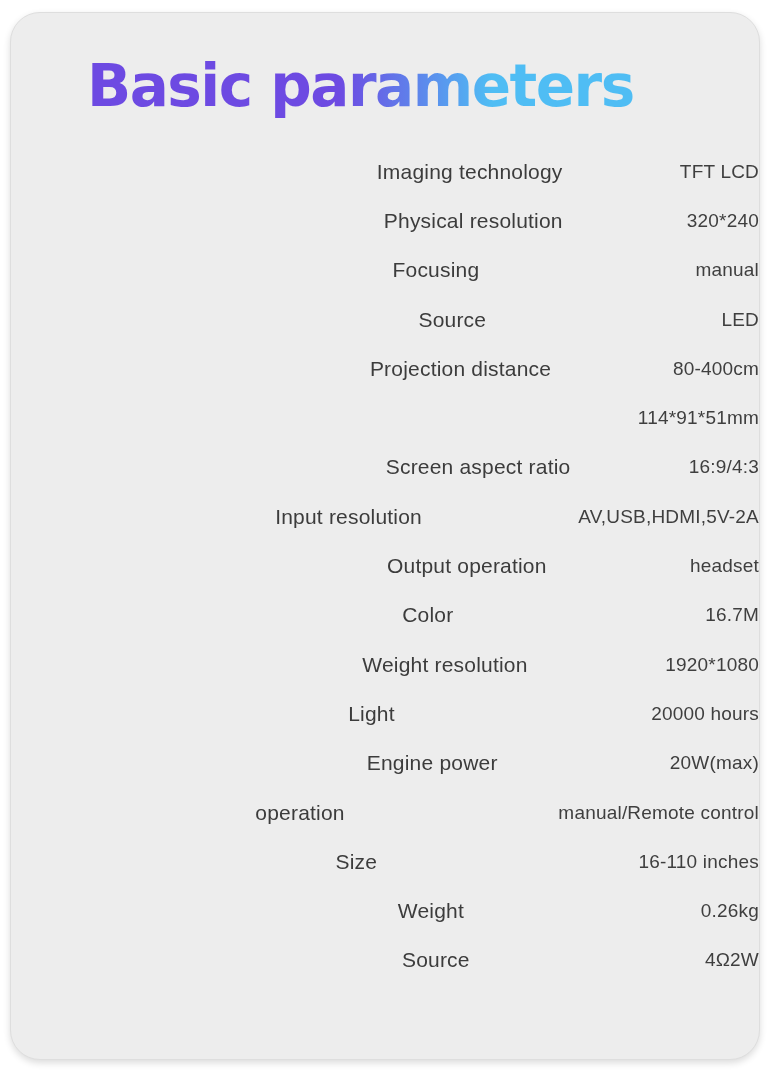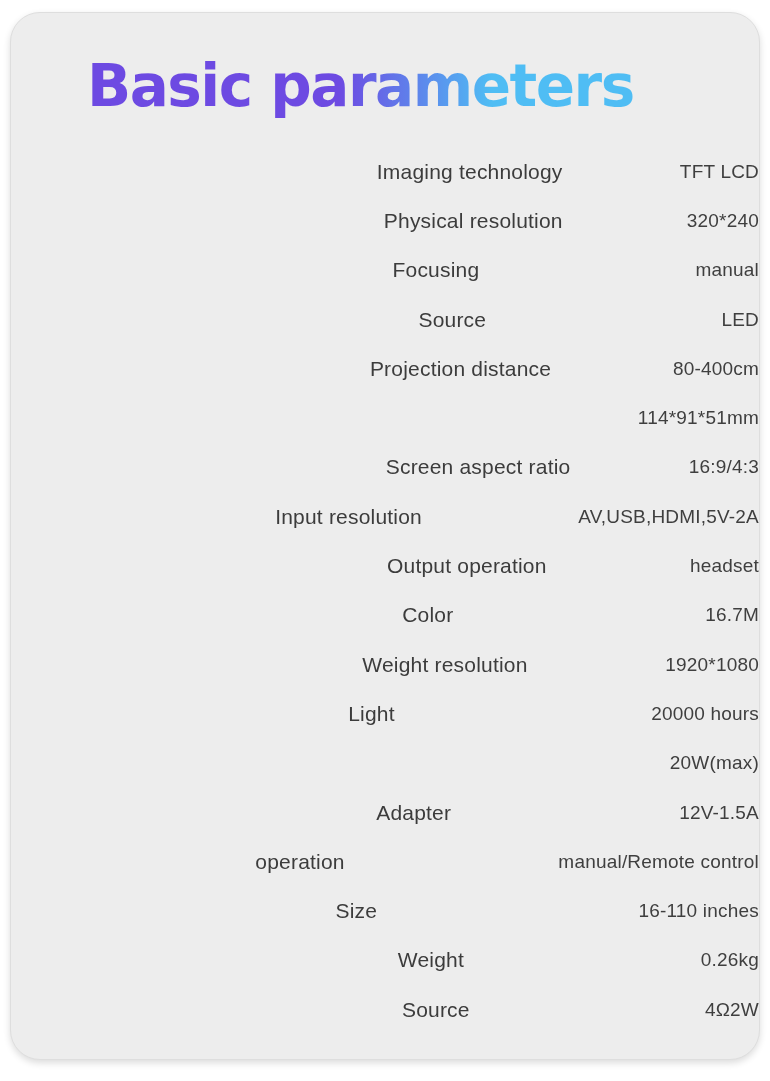--- a/index.html
+++ b/index.html
@@ -119,25 +119,22 @@
         </div>
         <div class="spec-row">
           <span class="spec-label">Weight resolution</span>
           <span class="spec-value">1920*1080</span>
         </div>
         <div class="spec-row">
           <span class="spec-label">Light</span>
           <span class="spec-value">20000 hours</span>
         </div>
         <div class="spec-row">
+          <span class="spec-label">Engine power</span>
           <span class="spec-value">20W(max)</span>
-        </div>
-        <div class="spec-row">
-          <span class="spec-label">Adapter</span>
-          <span class="spec-value">12V-1.5A</span>
         </div>
         <div class="spec-row">
           <span class="spec-label">operation</span>
           <span class="spec-value">manual/Remote control</span>
         </div>
         <div class="spec-row">
           <span class="spec-label">Size</span>
           <span class="spec-value">16-110 inches</span>
         </div>
         <div class="spec-row">

